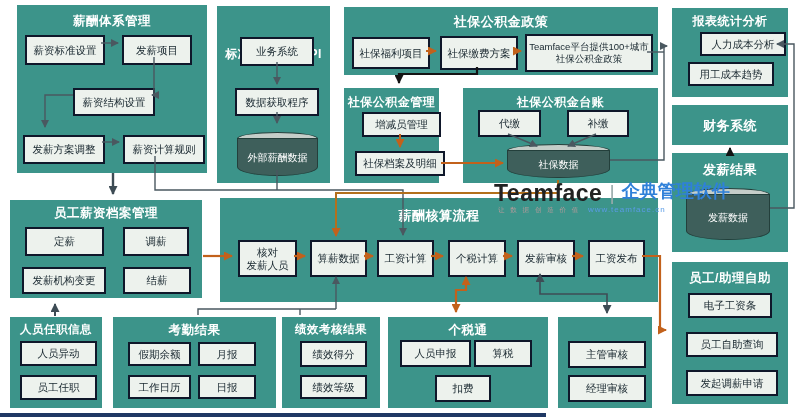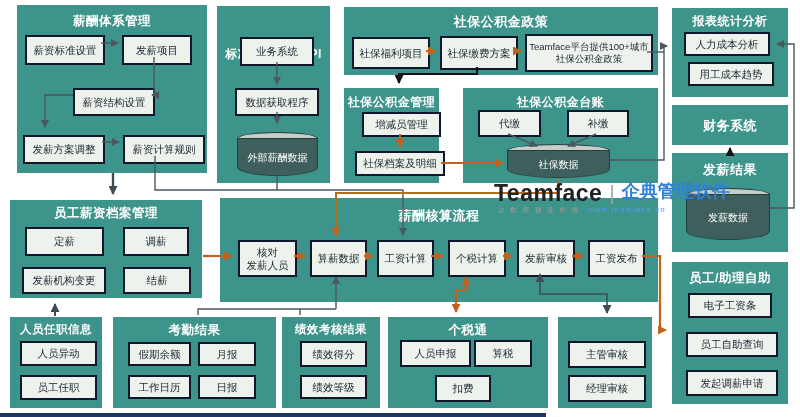--- a/index.html
+++ b/index.html
@@ -72,21 +72,21 @@
     <div class="nd" style="left:104px;top:22px;width:58px;height:23px;">补缴</div>
     <div class="cyl" style="left:44px;top:56px;width:103px;height:34px;">
       <div class="cyl-top"></div>
       <div class="cyl-body"></div>
       <div class="cyl-label">社保数据</div>
     </div>
   </div>
 
   <div class="panel" style="left:672px;top:8px;width:116px;height:89px;">
     <div class="pt" style="top:5px;font-size:12px;">报表统计分析</div>
-    <div class="nd" style="left:12px;top:24px;width:82px;height:20px;">人力成本分析</div>
+    <div class="nd" style="left:28px;top:24px;width:82px;height:20px;">人力成本分析</div>
     <div class="nd" style="left:16px;top:54px;width:82px;height:20px;">用工成本趋势</div>
   </div>
 
   <div class="panel" style="left:672px;top:105px;width:116px;height:40px;">
     <div class="pt" style="top:12px;font-size:13px;">财务系统</div>
   </div>
 
   <div class="panel" style="left:672px;top:153px;width:116px;height:99px;">
     <div class="pt" style="top:8px;font-size:13px;">发薪结果</div>
     <div class="cyl" style="left:14px;top:35px;width:84px;height:52px;">

